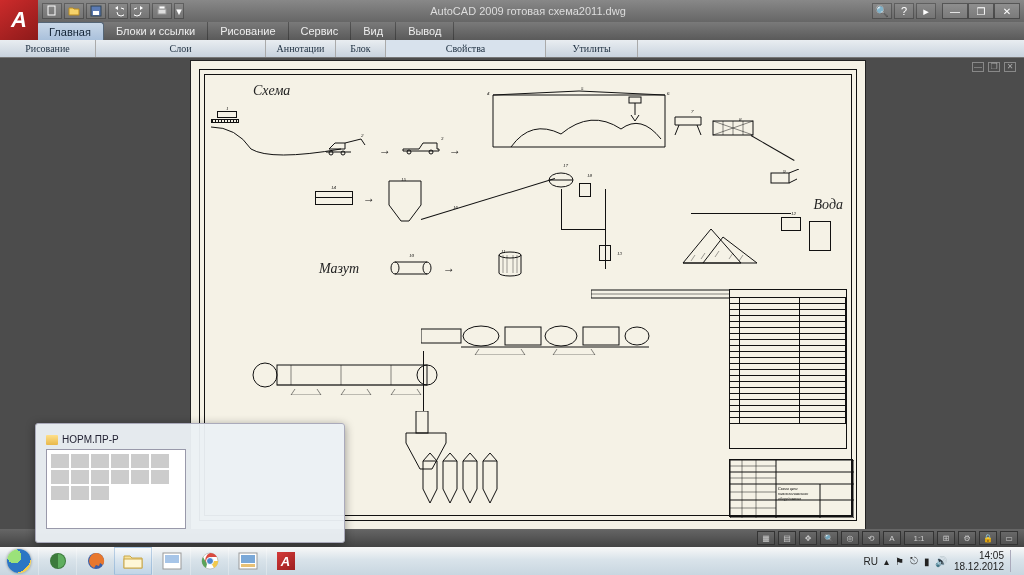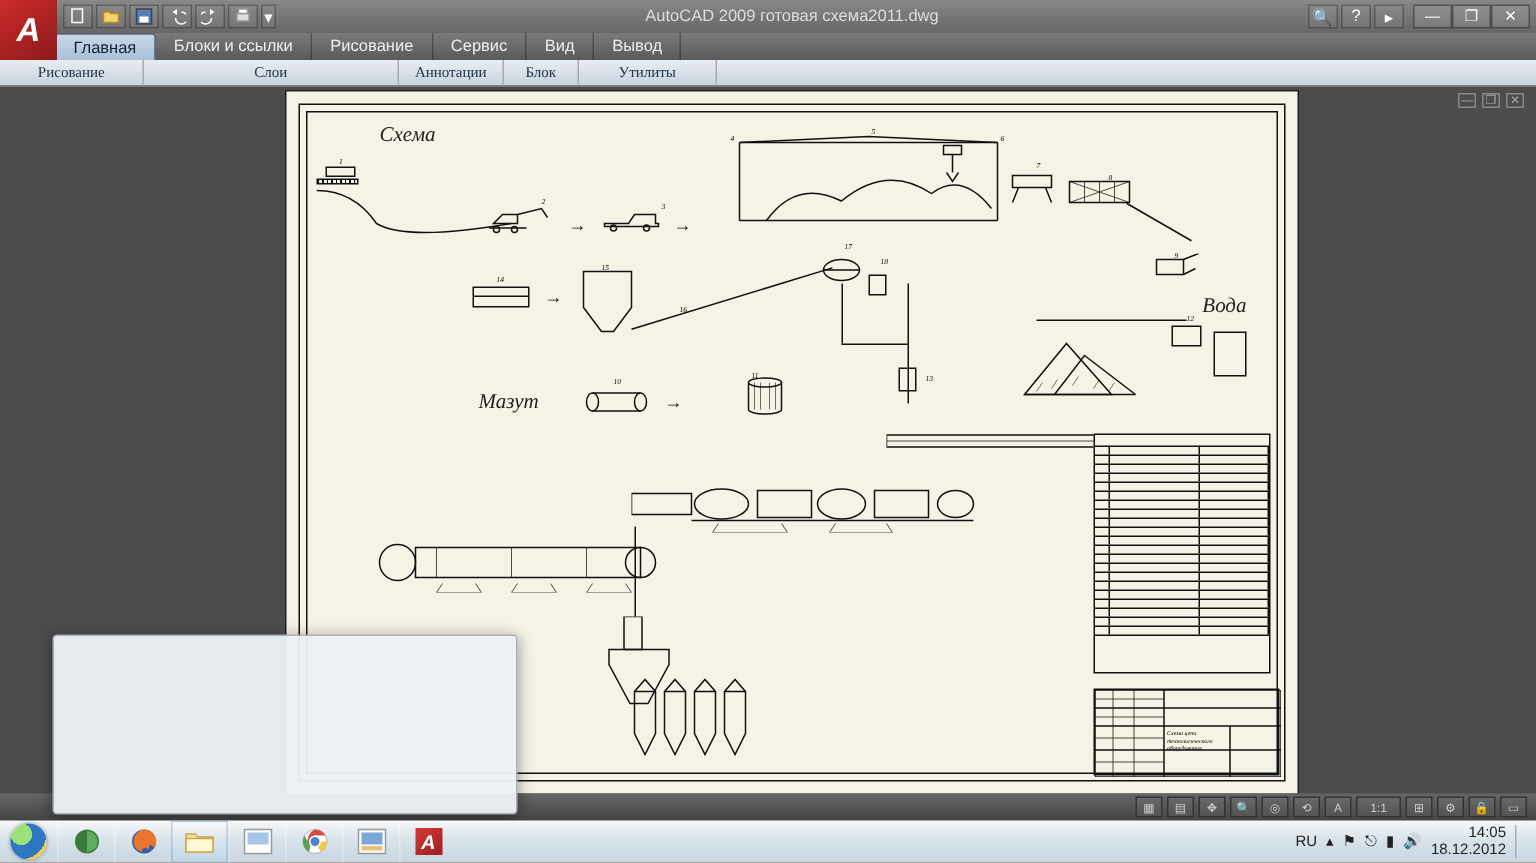--- a/index.html
+++ b/index.html
@@ -130,37 +130,38 @@
   <div class="rtab">Сервис</div>
   <div class="rtab">Вид</div>
   <div class="rtab">Вывод</div>
 </div>
 
 <div class="ribbon-panels">
   <div class="rpanel" style="width:96px">Рисование</div>
   <div class="rpanel" style="width:170px">Слои</div>
   <div class="rpanel" style="width:70px">Аннотации</div>
   <div class="rpanel" style="width:50px">Блок</div>
+  <div class="rpanel settings" style="width:160px">Свойства</div>
   <div class="rpanel" style="width:92px">Утилиты</div>
 </div>
 
 <div class="workarea">
   <div class="winctl">
     <div>—</div>
     <div>❐</div>
     <div>✕</div>
   </div>
   <div class="canvas">
     <div class="frame">
         <div class="inner"></div>
       </div>
 
     <div class="label" style="top:22px; left:62px">Схема</div>
     <div class="label" style="top:200px; left:128px">Мазут</div>
-    <div class="label" style="top:136px; right:34px">Вода</div>
+    <div class="label" style="top:136px; right:22px">Вода</div>
 
     <div class="mini-num" style="top:45px; left:35px">1</div>
     <div class="mini-num" style="top:72px; left:170px">2</div>
     <div class="mini-num" style="top:75px; left:250px">3</div>
     <div class="mini-num" style="top:30px; left:296px">4</div>
     <div class="mini-num" style="top:25px; left:390px">5</div>
     <div class="mini-num" style="top:30px; left:476px">6</div>
     <div class="mini-num" style="top:48px; left:500px">7</div>
     <div class="mini-num" style="top:56px; left:548px">8</div>
     <div class="mini-num" style="top:108px; left:592px">9</div>
@@ -483,20 +484,43 @@
   <div class="sbtn">⟲</div>
   <div class="sbtn">A</div>
   <div class="sbtn" style="width:30px">1:1</div>
   <div class="sbtn">⊞</div>
   <div class="sbtn">⚙</div>
   <div class="sbtn">🔒</div>
   <div class="sbtn">▭</div>
 </div>
 
 <div class="preview">
+  <div class="thumb">
+    <div class="pt">
+        <div class="folder-ic"></div>
+        <span>HOPM.ПР-Р</span>
+      </div>
+    <div class="timg">
+      <div class="cell"></div>
+        <div class="cell"></div>
+        <div class="cell"></div>
+        <div class="cell"></div>
+        <div class="cell"></div>
+      <div class="cell"></div>
+        <div class="cell"></div>
+        <div class="cell"></div>
+        <div class="cell"></div>
+        <div class="cell"></div>
+      <div class="cell"></div>
+        <div class="cell"></div>
+        <div class="cell"></div>
+        <div class="cell"></div>
+        <div class="cell"></div>
+    </div>
+  </div>
 </div>
 
 <div class="taskbar">
   <div class="start">
       <div class="orb"></div>
     </div>
   <div class="tbicon">
       <svg width="20" height="20">
         <circle cx="10" cy="10" r="8" fill="#3c7a3c"></circle>
         <path d="M10 3a7 7 0 0 1 0 14z" fill="#5fae5f"></path>

